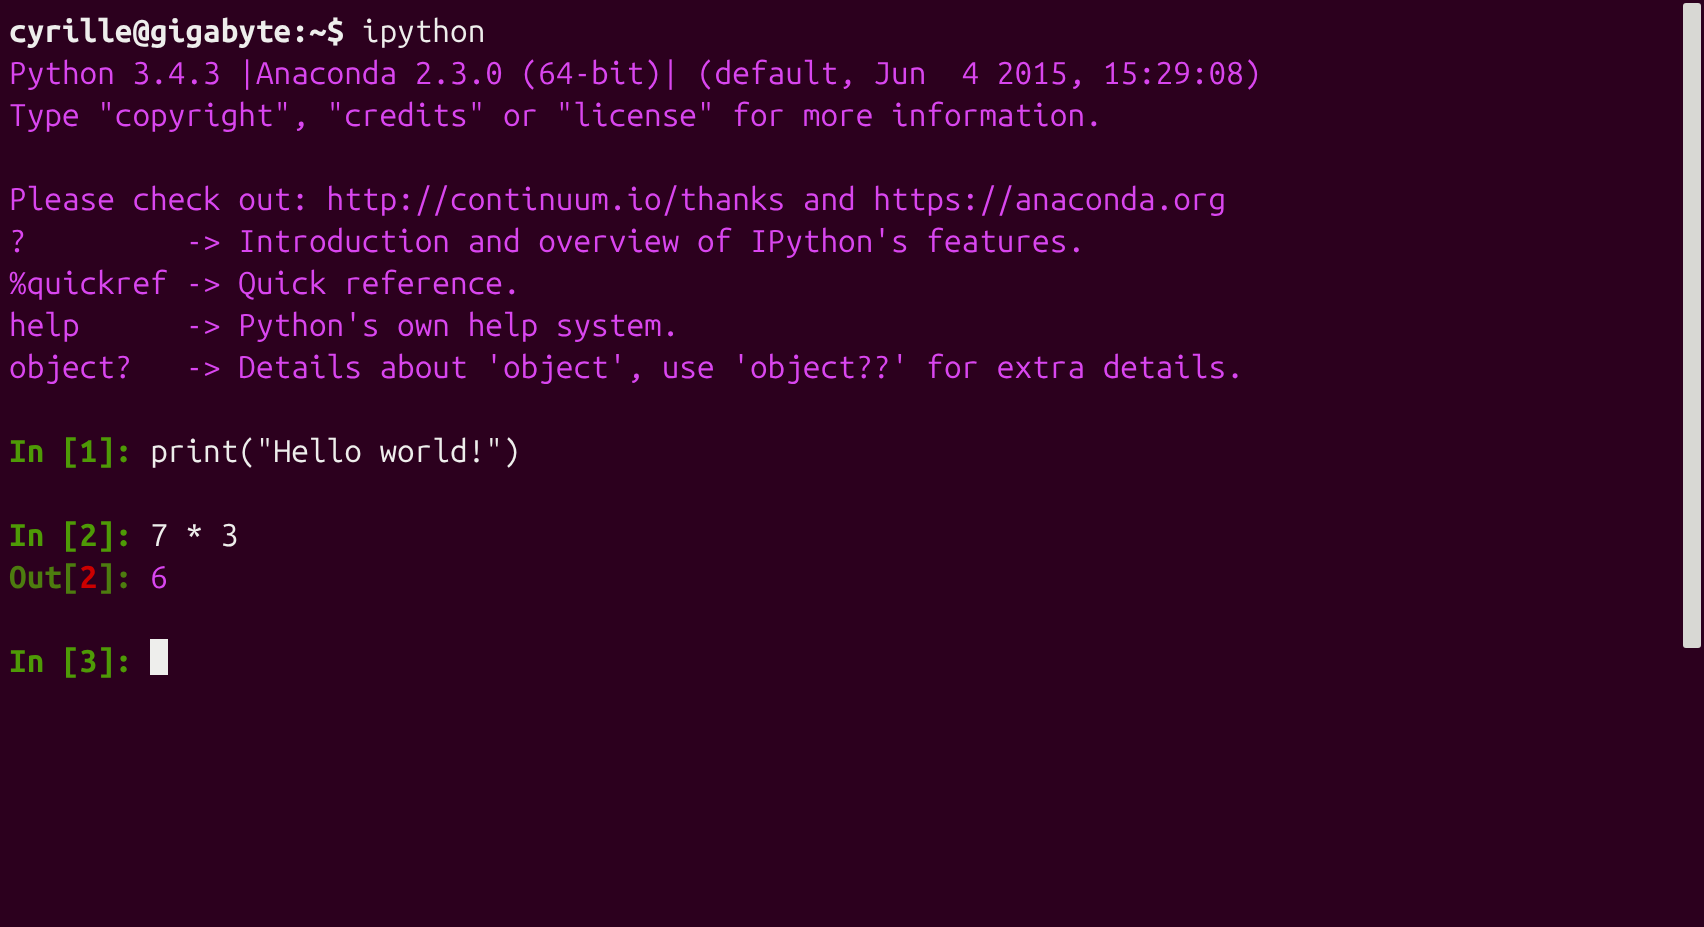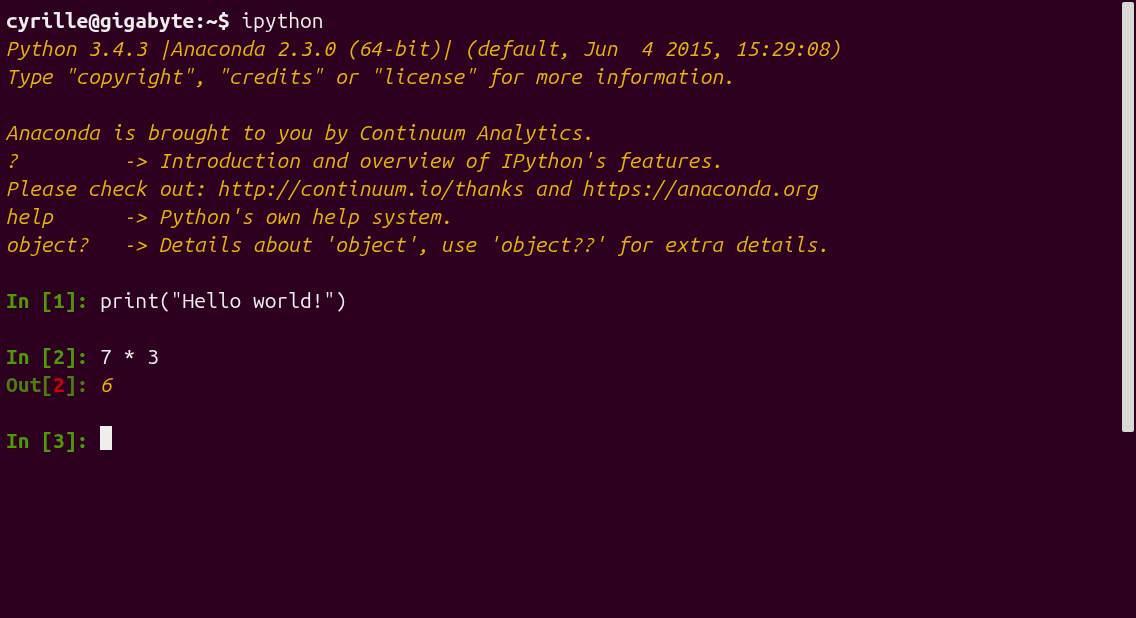--- a/index.html
+++ b/index.html
@@ -46,41 +46,41 @@
       display: block;
       min-height: 28px;
     }
     .prompt-user { color: #eeeeec; font-weight: bold; }
     .prompt-cmd { color: #eeeeec; }
     .in-prompt { color: #4e9a06; font-weight: bold; text-align: center; }
     .in-num { color: #4e9a06; font-weight: bold; }
     .out-prompt { color: #4d7c0f; font-weight: bold; }
     .out-num { color: #cc0000; font-weight: bold; }
     .code { color: #eeeeec; }
-    .output { color: #eab308; font-style: italic; }
+    .output { color: #d946ef; }
     .cursor {
       display: inline-block;
       width: 12px;
       height: 24px;
       background: #eeeeec;
       vertical-align: text-bottom;
       margin-bottom: 2px;
     }
   </style>
 </head>
 <body>
 
 <div class="terminal">
   <span class="line"><span class="prompt-user">cyrille@gigabyte:~$ </span><span class="prompt-cmd">ipython</span></span>
   <span class="line output">Python 3.4.3 |Anaconda 2.3.0 (64-bit)| (default, Jun  4 2015, 15:29:08) </span>
   <span class="line output">Type "copyright", "credits" or "license" for more information.</span>
   <span class="line output"></span>
-  <span class="line output">Anaconda is brought to you by Continuum Analytics.</span>
+  <span class="line output">Please check out: http://continuum.io/thanks and https://anaconda.org</span>
   <span class="line output">?         -&gt; Introduction and overview of IPython's features.</span>
-  <span class="line output">Please check out: http://continuum.io/thanks and https://anaconda.org</span>
+  <span class="line output">%quickref -&gt; Quick reference.</span>
   <span class="line output">help      -&gt; Python's own help system.</span>
   <span class="line output">object?   -&gt; Details about 'object', use 'object??' for extra details.</span>
   <span class="line"> </span>
   <span class="line"><span class="in-prompt">In [</span><span class="in-num">1</span><span class="in-prompt">]: </span><span class="code">print("Hello world!")</span></span>
   <span class="line"> </span>
   <span class="line"><span class="in-prompt">In [</span><span class="in-num">2</span><span class="in-prompt">]: </span><span class="code">7 * 3</span></span>
   <span class="line"><span class="out-prompt">Out[</span><span class="out-num">2</span><span class="out-prompt">]: </span><span class="output">6</span></span>
   <span class="line"> </span>
   <span class="line"><span class="in-prompt">In [</span><span class="in-num">3</span><span class="in-prompt">]: </span><span class="cursor"></span></span>
 </div>

